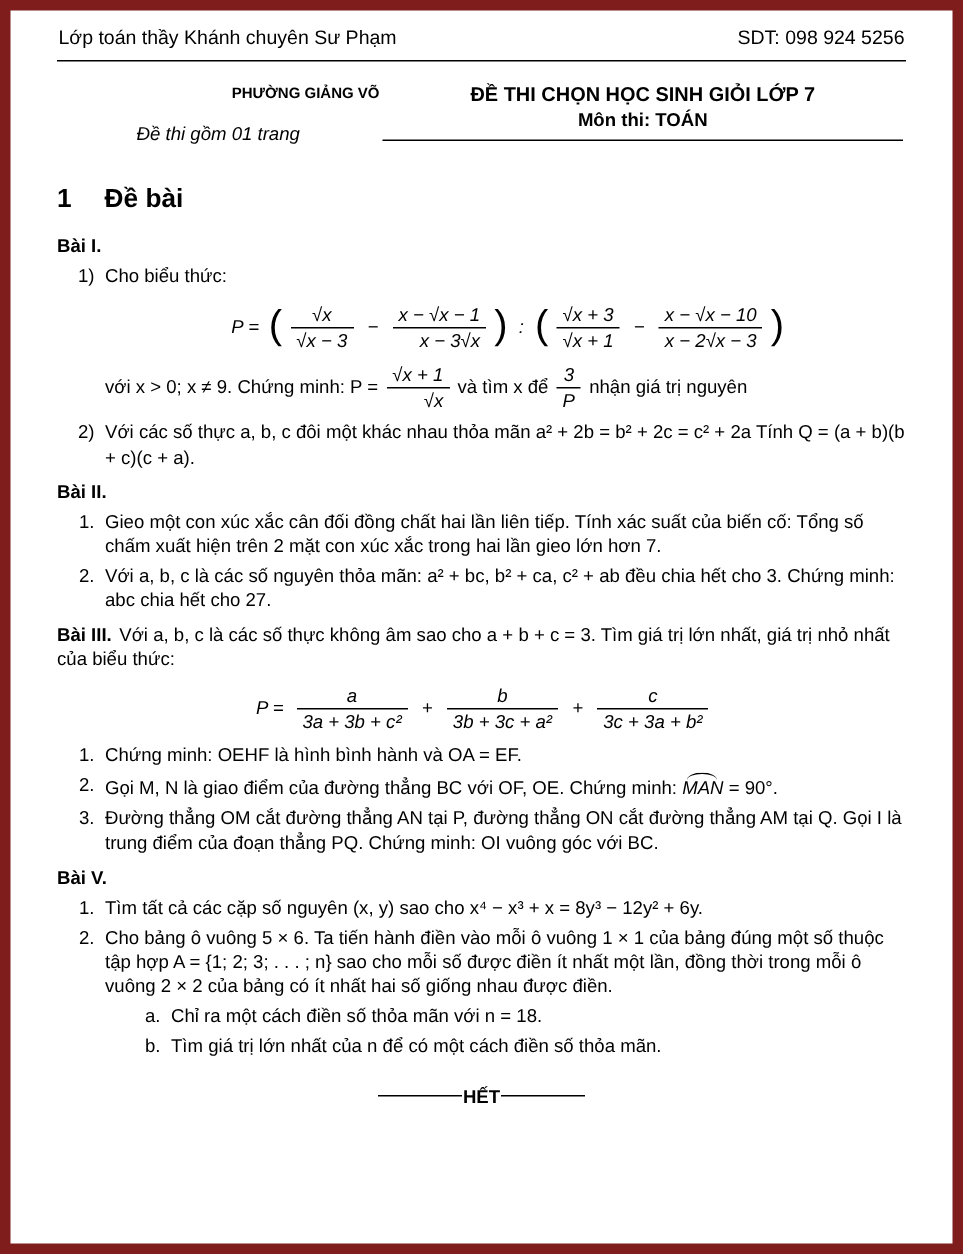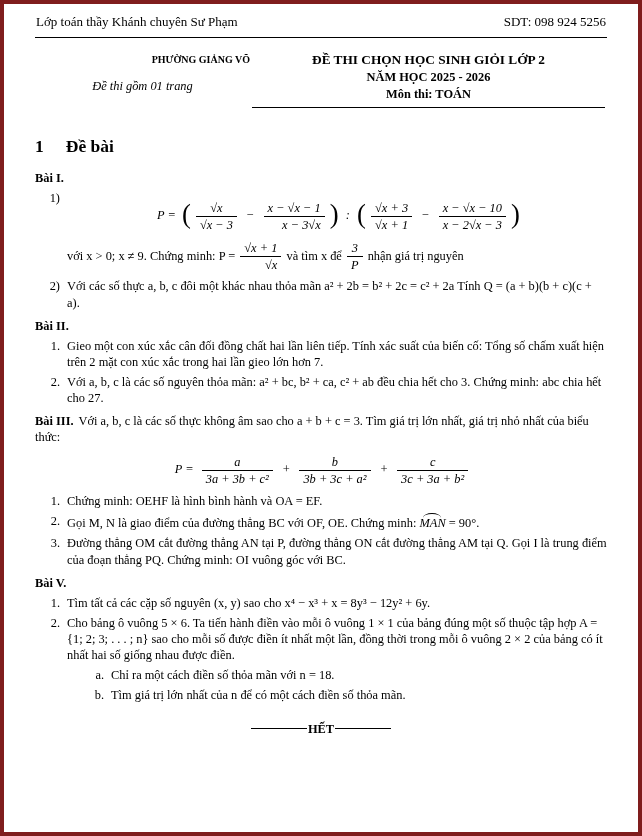--- a/index.html
+++ b/index.html
@@ -1,24 +1,24 @@
 <!DOCTYPE html>
 <html><head>
 <meta charset="utf-8">
 <style>
   html,body { margin:0; padding:0; background:#ffffff; }
   body { display:flex; justify-content:center; }
   .page {
     width:642px; height:836px; box-sizing:border-box;
     background:#ffffff; color:#000;
-    font-family:Liberation Serif, serif;
+    font-family:Liberation Sans, sans-serif;
     font-size:12.4px; line-height:1.3;
     padding:6px 31px 0 31px;
     position:relative; overflow:hidden;
-    border:4px solid #7f1d1d;
+    border:7px solid #7f1d1d;
   }
   
   .page-header { display:flex; justify-content:space-between; font-size:13px; padding:4px 1px 6px; border-bottom:1px solid #000; }
   
   .title-block { display:flex; margin-top:13px; }
   .title-left { width:215px; text-align:center; padding-top:2px; }
   .org-name { font-weight:bold; font-size:10px;text-align:right; }
   .org-sub { font-style:italic; margin-top:12px; }
   .title-right { flex:1; text-align:center; }
   .exam-title { font-weight:bold; font-size:13.3px; }
@@ -67,37 +67,37 @@
     <span>Lớp toán thầy Khánh chuyên Sư Phạm</span>
     <span>SDT: 098 924 5256</span>
   </div>
 
   <div class="title-block">
     <div class="title-left">
       <div class="org-name">PHƯỜNG GIẢNG VÕ</div>
       <div class="org-sub">Đề thi gồm 01 trang</div>
     </div>
     <div class="title-right">
-      <div class="exam-title">ĐỀ THI CHỌN HỌC SINH GIỎI LỚP 2</div>
-      <div class="school-year">NĂM HỌC 2025 - 2026</div>
+      <div class="exam-title">ĐỀ THI CHỌN HỌC SINH GIỎI LỚP 7</div>
       <div class="subject">Môn thi: TOÁN</div>
       <div class="duration-rule"></div>
     </div>
   </div>
 
   <div class="section-heading">
     <span class="sec-no">1</span><span class="sec-title">Đề bài</span>
   </div>
 
   <div class="prob-block">
     <div class="prob-label">Bài I.</div>
     <div class="enum">
       <div class="enum-item">
         <span class="no">1)</span>
         <div class="body">
+          <div>Cho biểu thức:</div>
           <div class="display-formula">
             <span class="mtok">P =</span>
             <span class="bigparen">(</span>
             <span class="frac">
               <span class="num">√x</span>
               <span class="den">√x − 3</span>
             </span>
             <span class="mop">−</span>
             <span class="frac">
               <span class="num">x − √x − 1</span>

